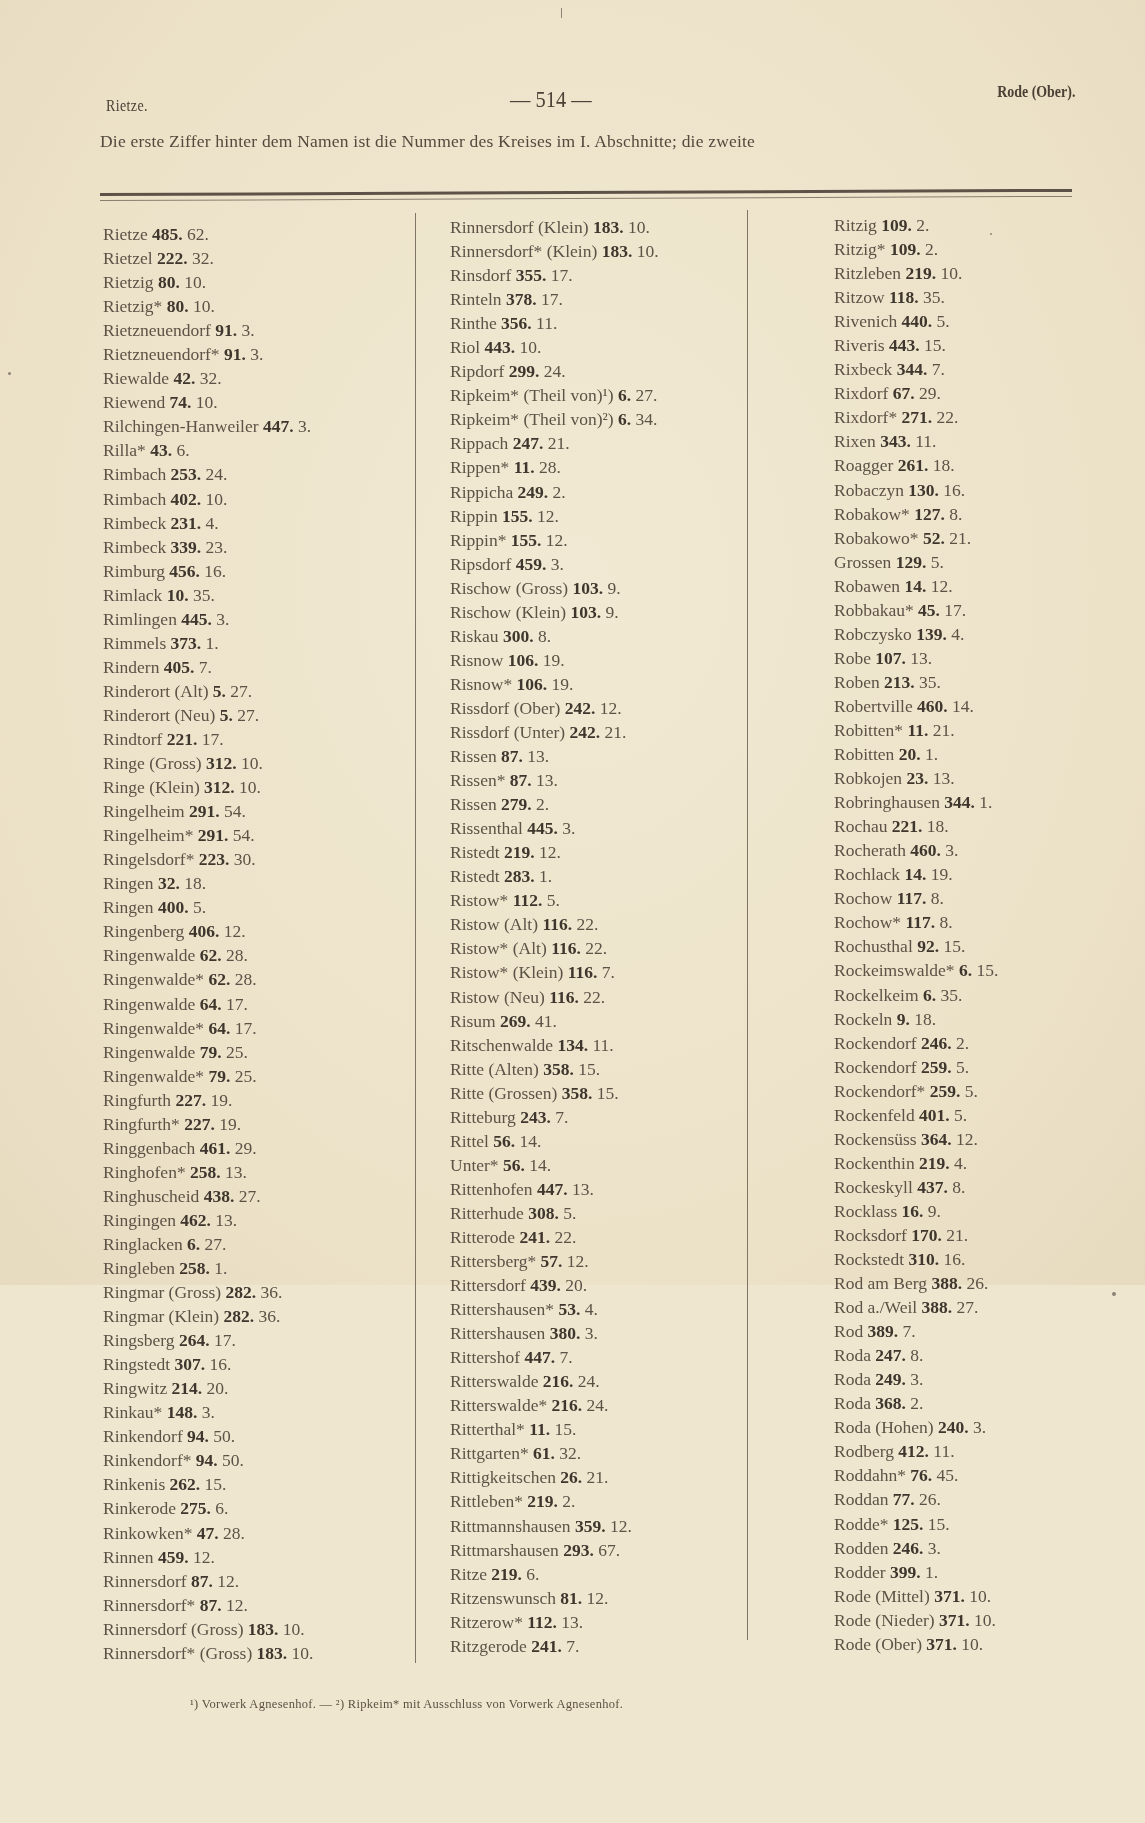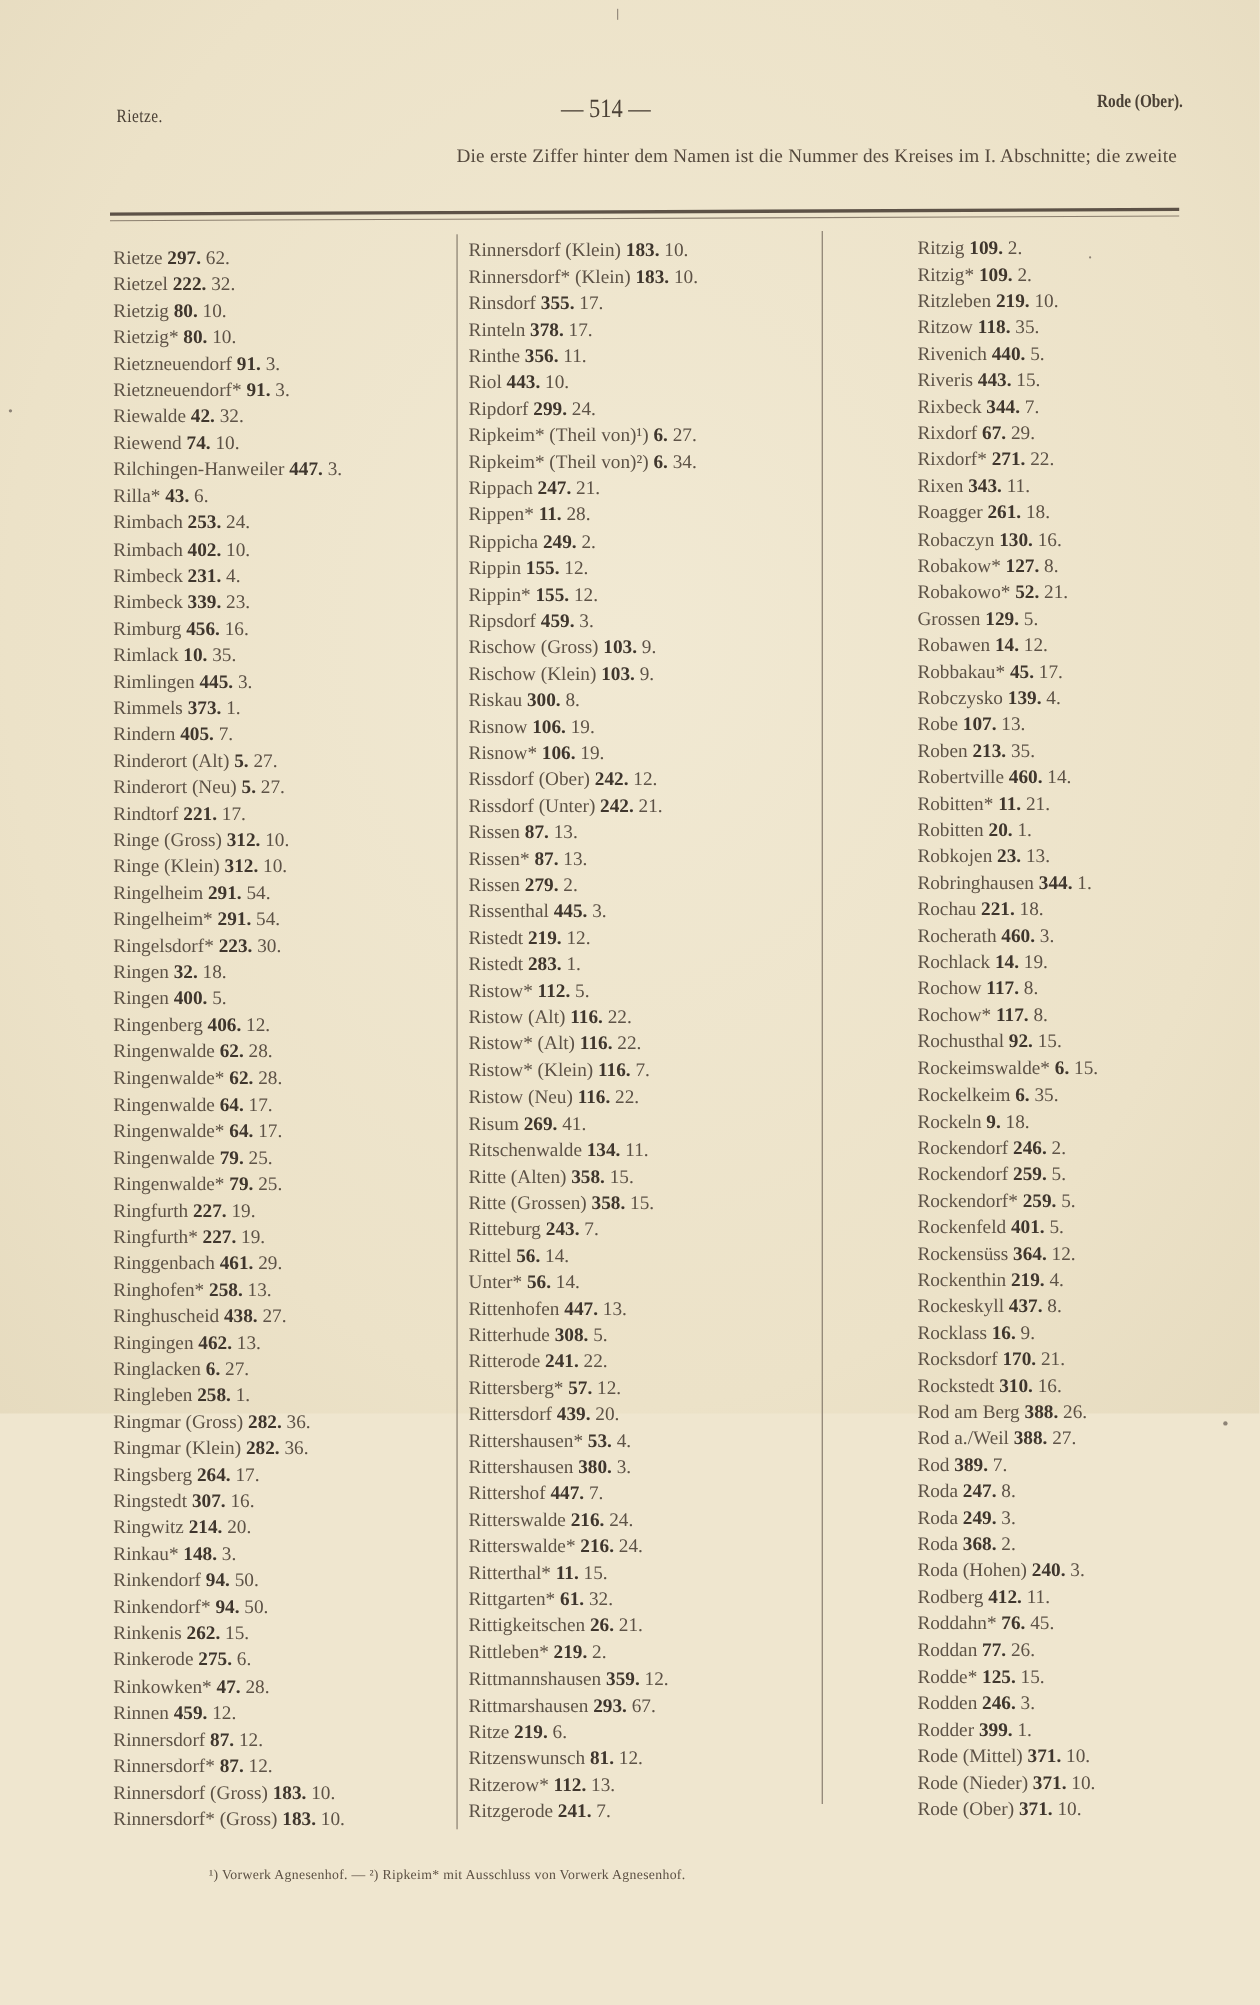--- a/index.html
+++ b/index.html
@@ -17,41 +17,41 @@
   .running-head {
     position: absolute; top: 82px; left: 100px; right: 70px; height: 30px;
     font-family: "Liberation Serif", serif;
     color: #4b4136;
   }
   .rh-left { position: absolute; left: 6px; top: 14px; font-size: 17px; transform: scaleX(0.82); transform-origin: left; letter-spacing: 0.5px; }
   .rh-center { position: absolute; left: 410px; top: 4px; font-size: 24px; transform: scaleX(0.85); transform-origin: left; }
   .rh-right { position: absolute; right: 0; top: 0; font-size: 17px; font-weight: bold; transform: scaleX(0.82); transform-origin: right; }
   .intro {
     position: absolute; top: 130px; left: 100px; width: 970px;
-    text-align: right; font-size: 17.5px; line-height: 22px;
+    text-align: left; font-size: 17.5px; line-height: 22px;
     font-family: "Liberation Serif", serif; color: #55493d;
     letter-spacing: 0.2px;
   }
   .rule-thick {
     position: absolute; left: 100px; width: 972px; top: 191px; height: 3px;
     background: #5d5247; transform: rotate(-0.25deg);
   }
   .rule-thin {
     position: absolute; left: 100px; width: 972px; top: 198px; height: 1px;
     background: #8a7e6e; transform: rotate(-0.25deg);
   }
   .col {
     position: absolute; top: 222px;
     font-size: 17.5px; line-height: 24.05px;
     font-family: "Liberation Serif", serif;
     color: #5d5246;
     white-space: nowrap;
   }
   .col-1 { left: 103px; }
-  .col-2 { left: 426px; top: 215px; }
+  .col-2 { left: 450px; top: 215px; }
   .col-3 { left: 786px; top: 213px; margin-left: 48px; }
   .col-divider {
     position: absolute; width: 1px; background: #7f7466;
   }
   .div-1 { left: 415px; top: 213px; height: 1450px; }
   .div-2 { left: 747px; top: 210px; height: 1430px; }
   .entry { display: block; height: 24.05px; }
   .entry .num1 { font-weight: bold; color: #3f362d; }
   .entry .num2 { color: #5d5246; }
   .footnote {
@@ -76,21 +76,21 @@
     <div>Die erste Ziffer hinter dem Namen ist die Nummer des Kreises im I. Abschnitte; die zweite</div>
   </div>
 
   <div class="rule-thick"></div>
   <div class="rule-thin"></div>
 
   <div class="col-divider div-1"></div>
   <div class="col-divider div-2"></div>
 
   <div class="col col-1">
-      <span class="entry"><span class="name">Rietze</span> <span class="num1">297.</span> <span class="num2">62.</span></span>
+      <span class="entry"><span class="name">Rietze</span> <span class="num1">485.</span> <span class="num2">62.</span></span>
       <span class="entry"><span class="name">Rietzel</span> <span class="num1">222.</span> <span class="num2">32.</span></span>
       <span class="entry"><span class="name">Rietzig</span> <span class="num1">80.</span> <span class="num2">10.</span></span>
       <span class="entry"><span class="name">Rietzig*</span> <span class="num1">80.</span> <span class="num2">10.</span></span>
       <span class="entry"><span class="name">Rietzneuendorf</span> <span class="num1">91.</span> <span class="num2">3.</span></span>
       <span class="entry"><span class="name">Rietzneuendorf*</span> <span class="num1">91.</span> <span class="num2">3.</span></span>
       <span class="entry"><span class="name">Riewalde</span> <span class="num1">42.</span> <span class="num2">32.</span></span>
       <span class="entry"><span class="name">Riewend</span> <span class="num1">74.</span> <span class="num2">10.</span></span>
       <span class="entry"><span class="name">Rilchingen-Hanweiler</span> <span class="num1">447.</span> <span class="num2">3.</span></span>
       <span class="entry"><span class="name">Rilla*</span> <span class="num1">43.</span> <span class="num2">6.</span></span>
       <span class="entry"><span class="name">Rimbach</span> <span class="num1">253.</span> <span class="num2">24.</span></span>

